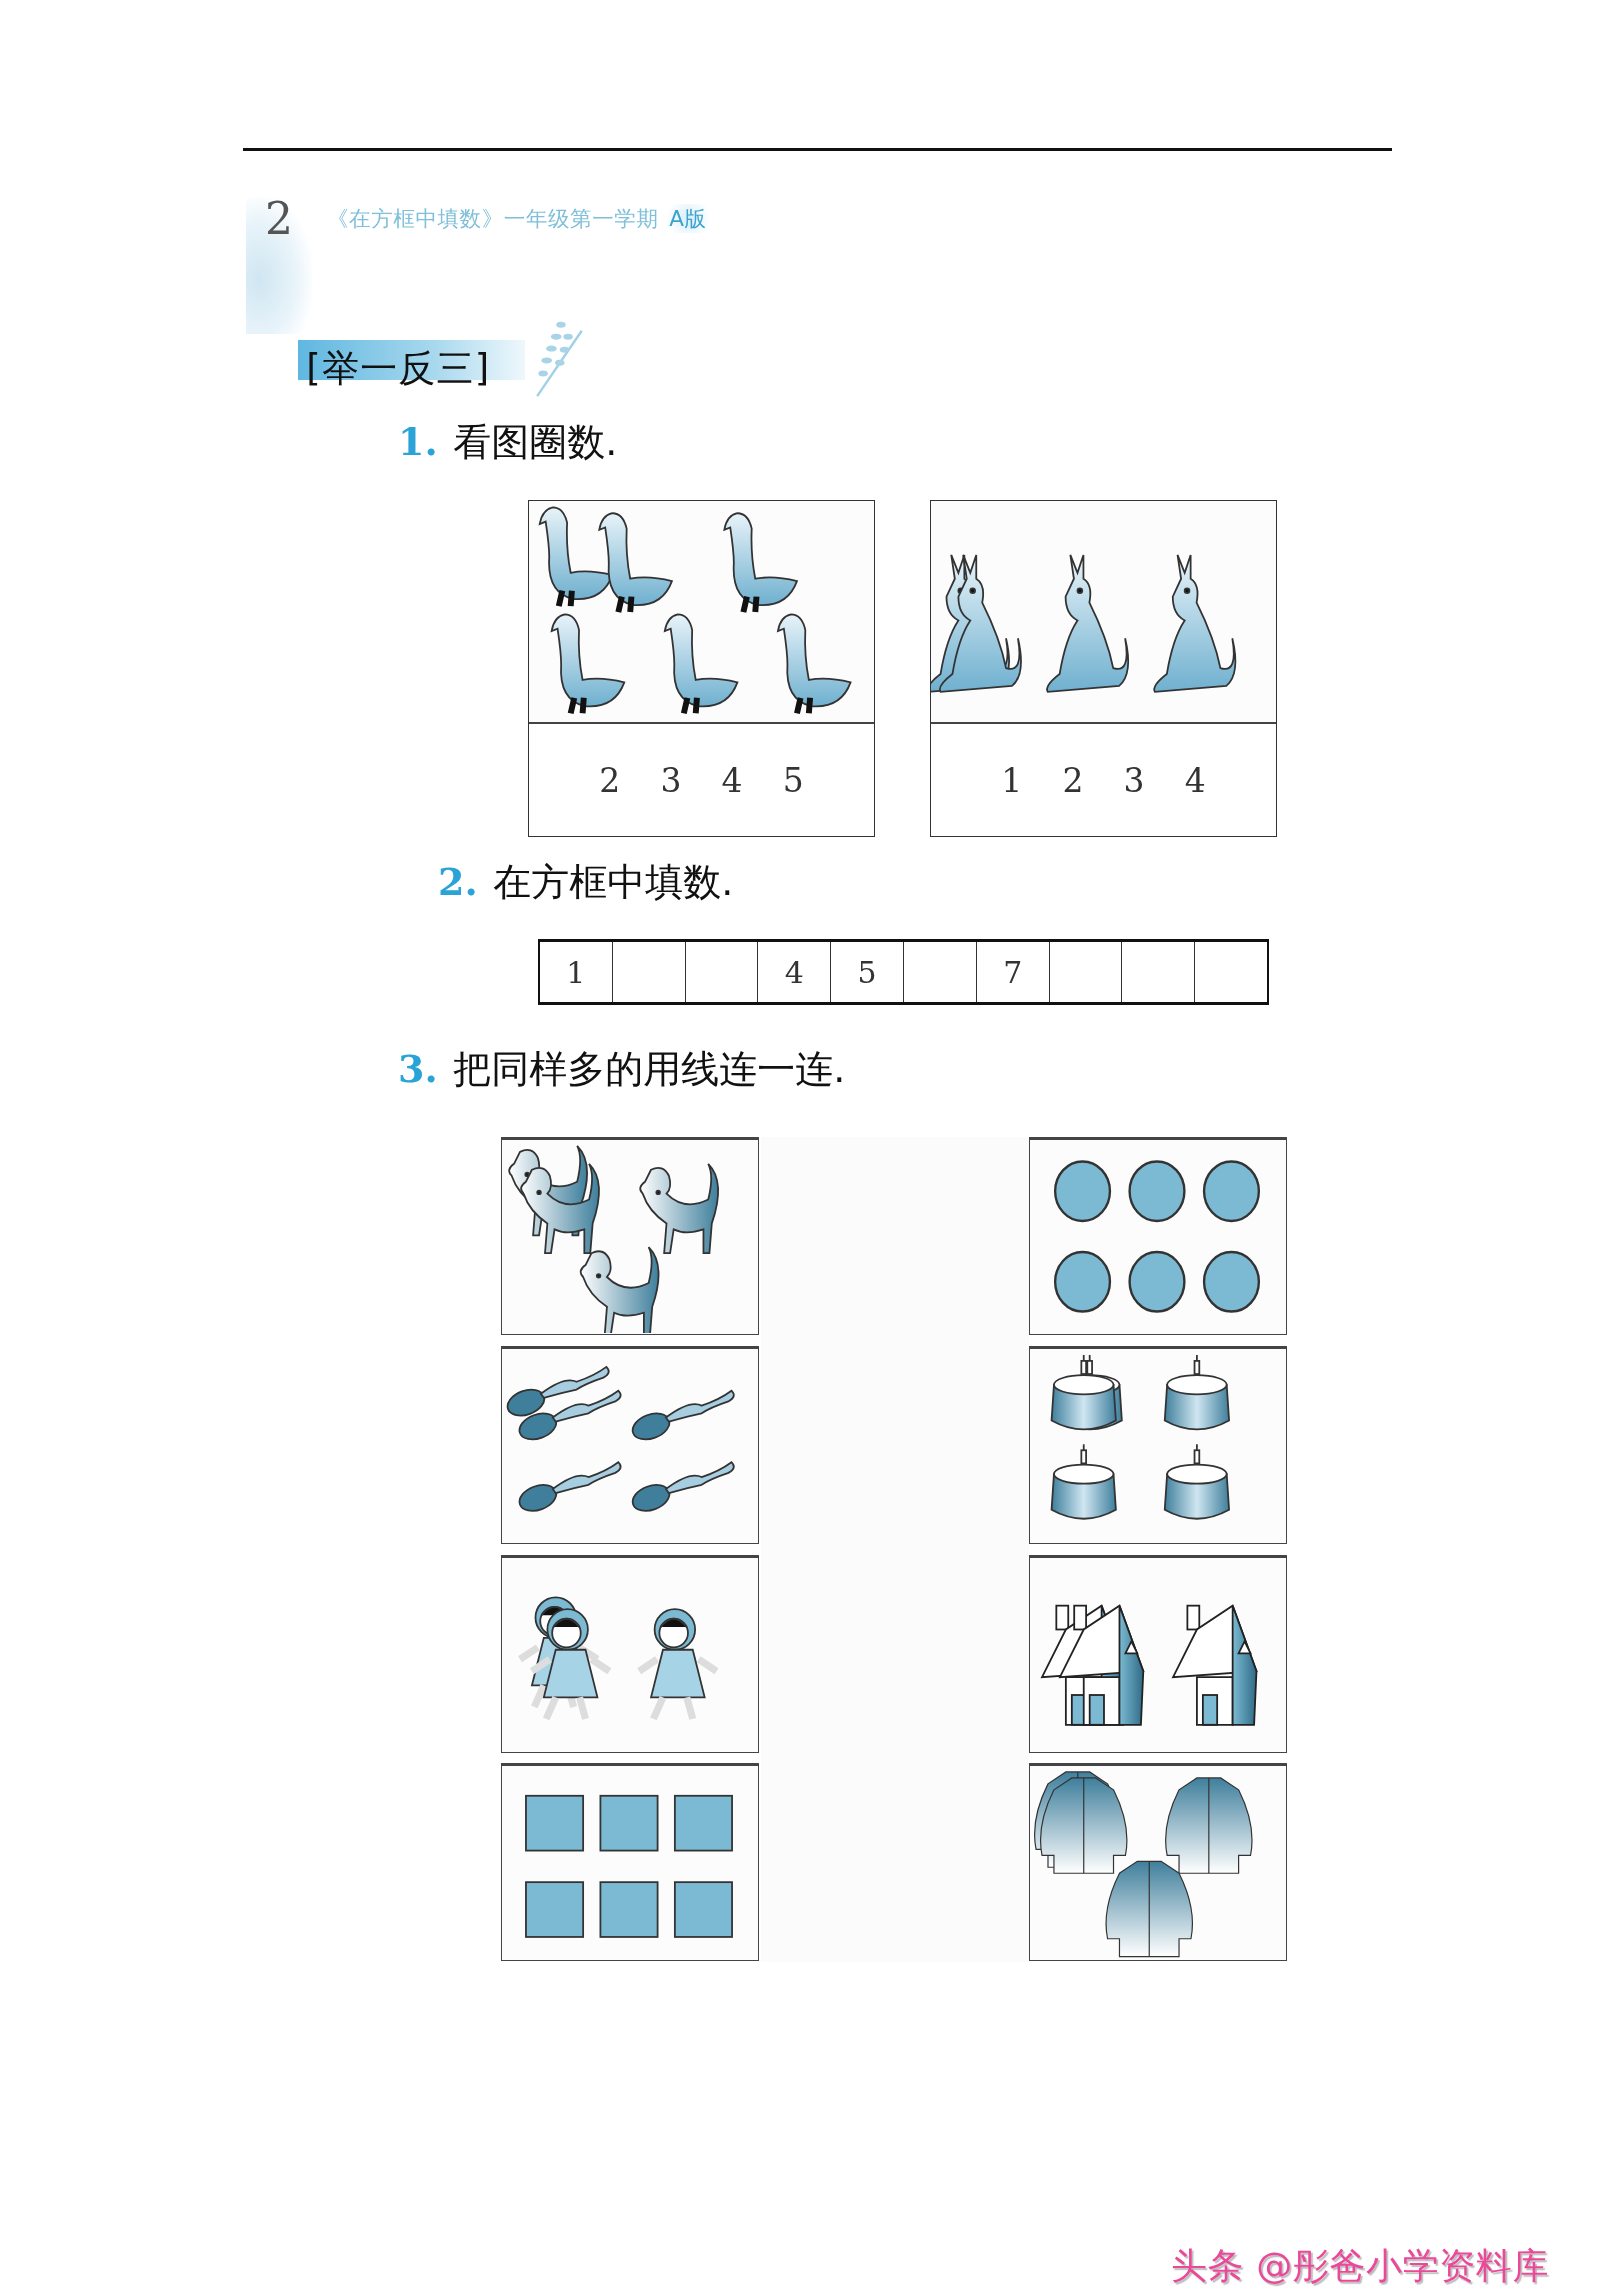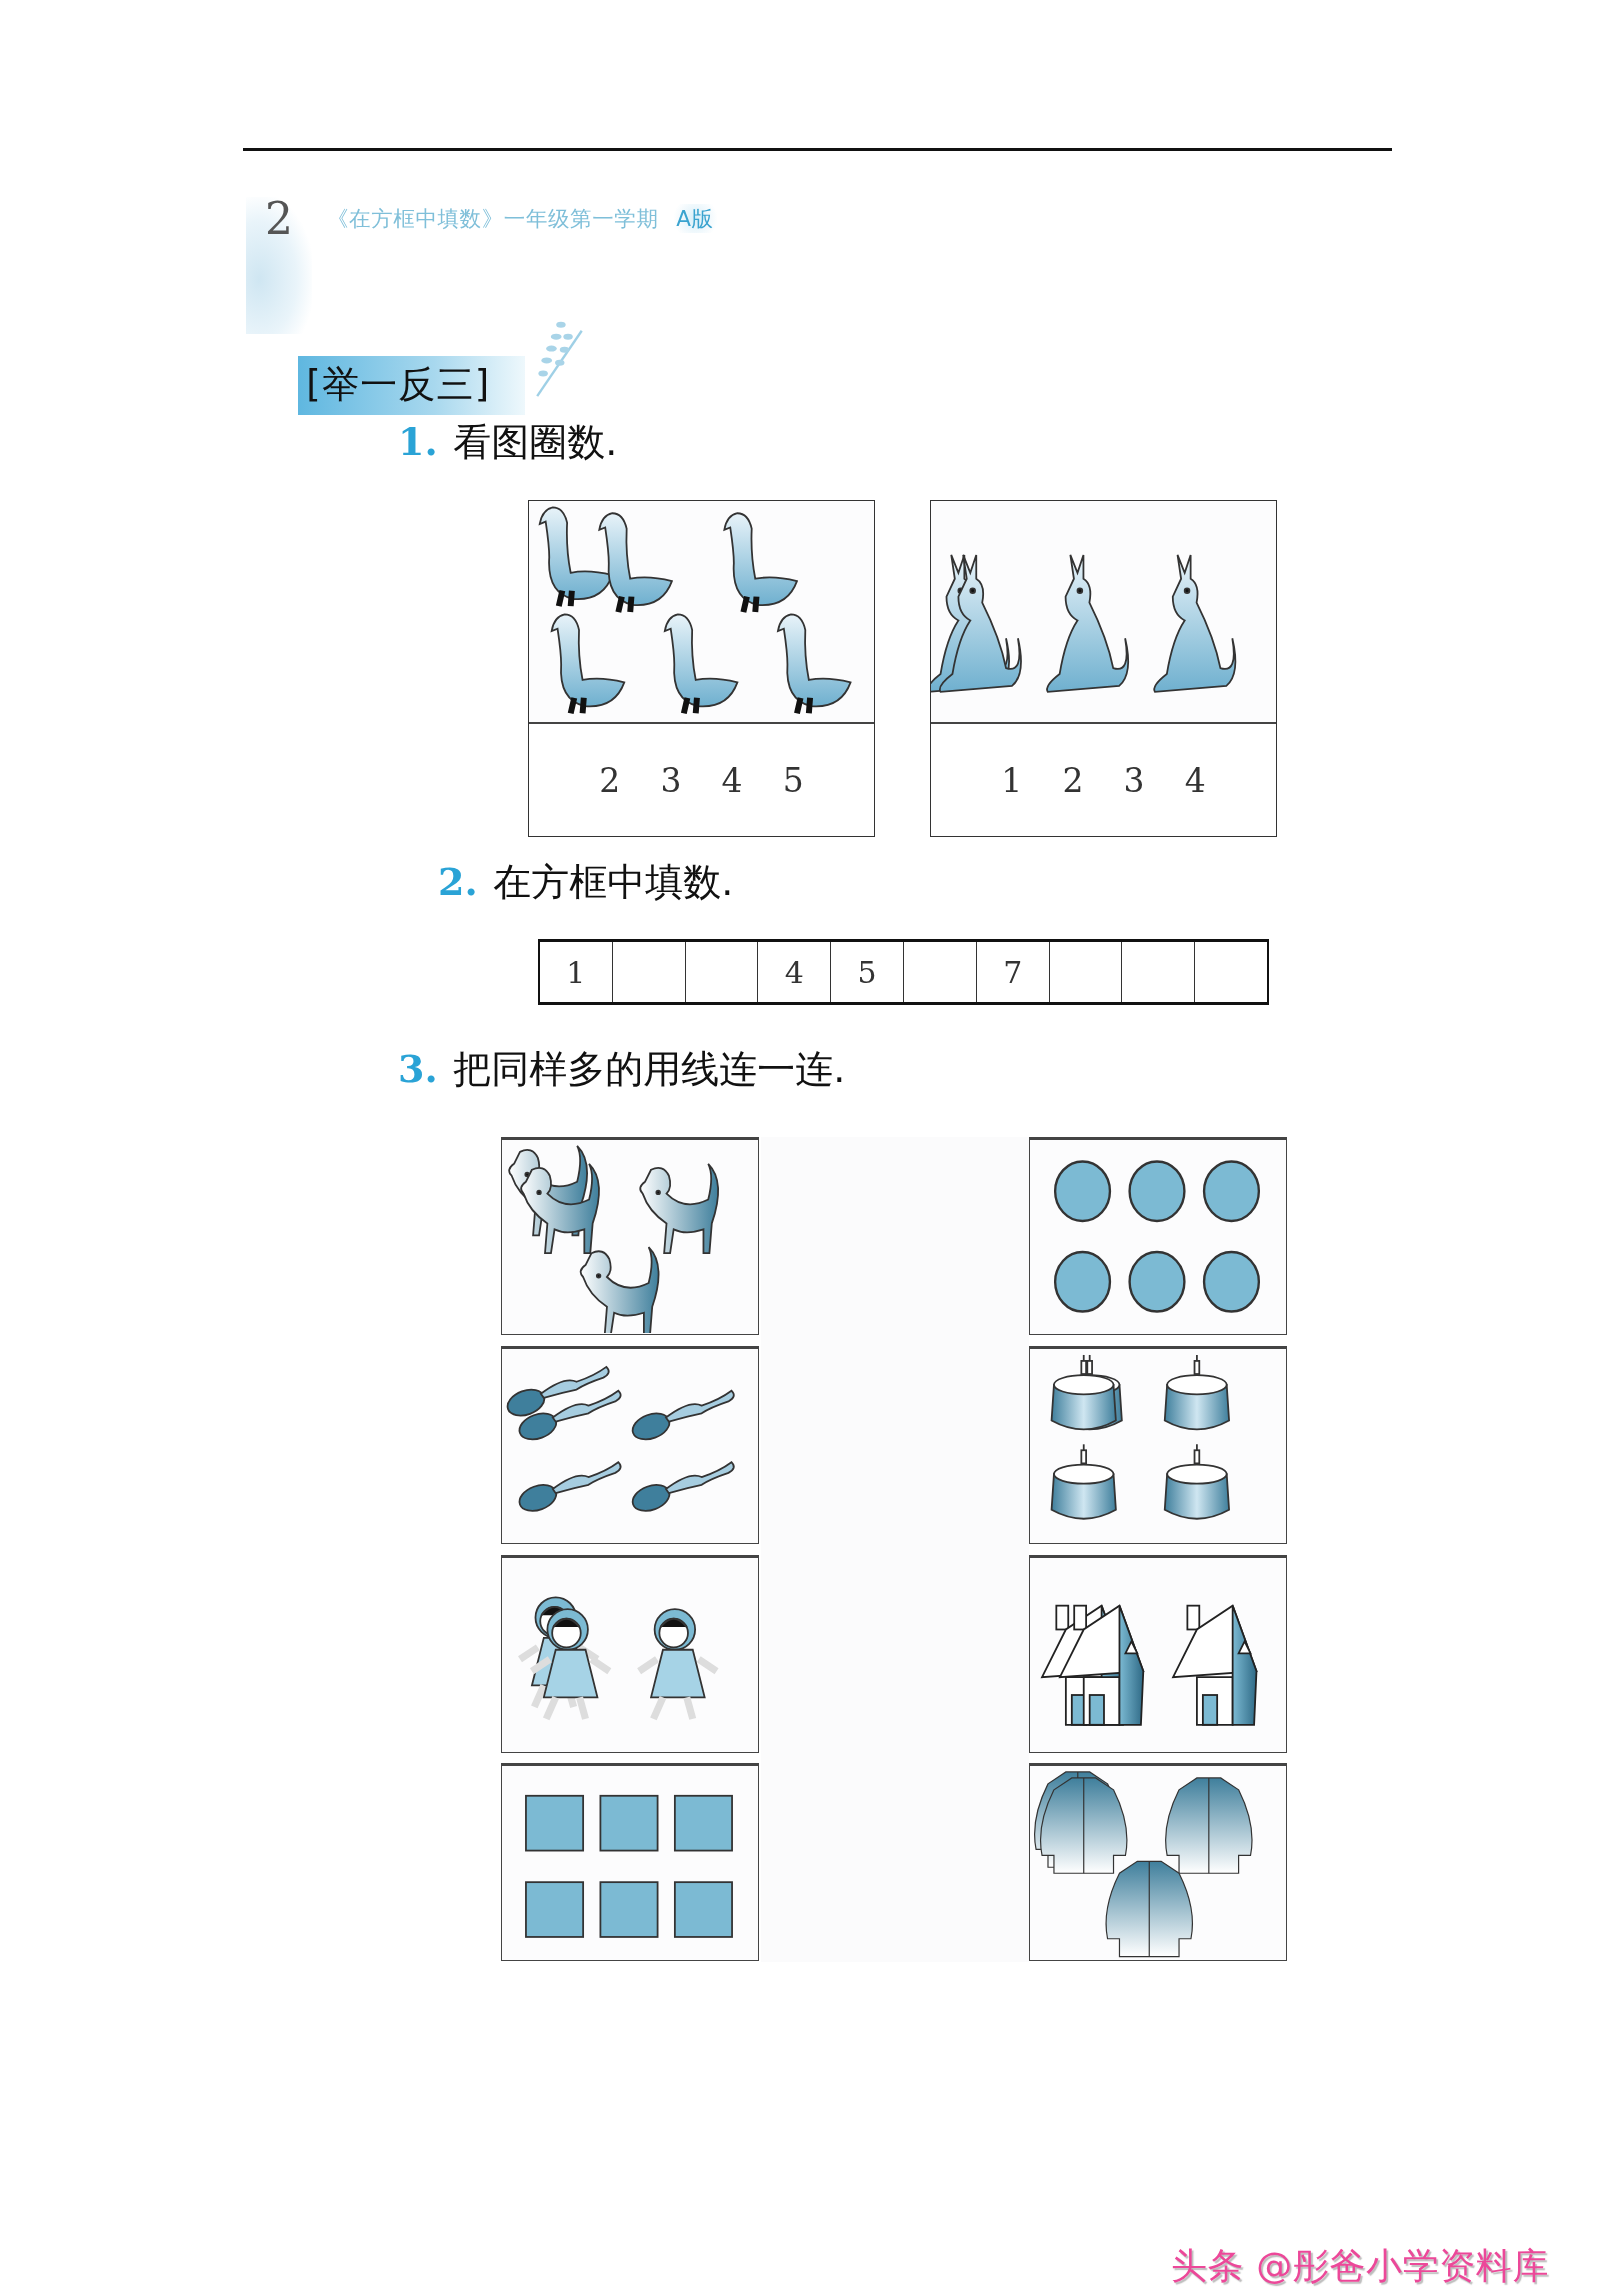--- a/index.html
+++ b/index.html
@@ -4,23 +4,23 @@
 <style>
   html, body { margin:0; padding:0; background:#ffffff; }
   body { width:1623px; height:2295px; position:relative; overflow:hidden;
          font-family:"DejaVu Serif","Liberation Serif",serif; color:#222; }
   .abs { position:absolute; }
   .top-rule { left:243px; top:148px; width:1149px; height:3px; background:#111; }
   .header-deco { left:246px; top:197px; width:66px; height:137px;
     background:radial-gradient(ellipse at 20% 60%, #cfe6f2 0%, #e9f4fa 50%, rgba(255,255,255,0) 75%); }
   .page-num { left:265px; top:197px; font-size:44px; color:#555; line-height:1; }
   .running-head { left:327px; top:204px; font-size:21.5px; color:#7fbfd9; letter-spacing:0.6px; }
-  .running-head .ed { display:inline-block; margin-left:13px; padding:0 4.8px; color:#3aa3cf;
+  .running-head .ed { display:inline-block; margin-left:6px; padding:0 4.8px; color:#3aa3cf;
     background:radial-gradient(circle,#d8eef8 0%,#ffffff 80%); font-family:"DejaVu Sans",sans-serif; }
-  .section-banner { left:298px; top:356px; width:227px; height:59px;
+  .section-banner { left:298px; top:340px; width:227px; height:40px;
     background:linear-gradient(90deg,#5fb7e0 0%,#a8d8ee 60%,#eef8fc 100%); }
   .section-banner span { position:absolute; left:8.3px; top:3.6px; font-size:37px; color:#111;
     font-family:"DejaVu Sans",sans-serif; letter-spacing:1.2px; }
   .leaf { left:525px; top:307px; width:60px; height:95px; }
   .q-title { font-size:38px; color:#111; font-family:"DejaVu Sans",sans-serif; }
   .q-num { color:#2aa3d6; font-weight:bold; font-family:"DejaVu Serif",serif; margin-right:15.5px; }
   .card { border:1.8px solid #333; background:#fff; box-sizing:border-box; }
   .card .pic { position:absolute; left:0; right:0; top:0; height:221px; background:#fcfcfd; }
   .card .divider { position:absolute; left:0; right:0; top:221px; height:2.4px; background:#444; }
   .card .nums { position:absolute; left:0; right:0; top:223px; bottom:0; display:flex;

